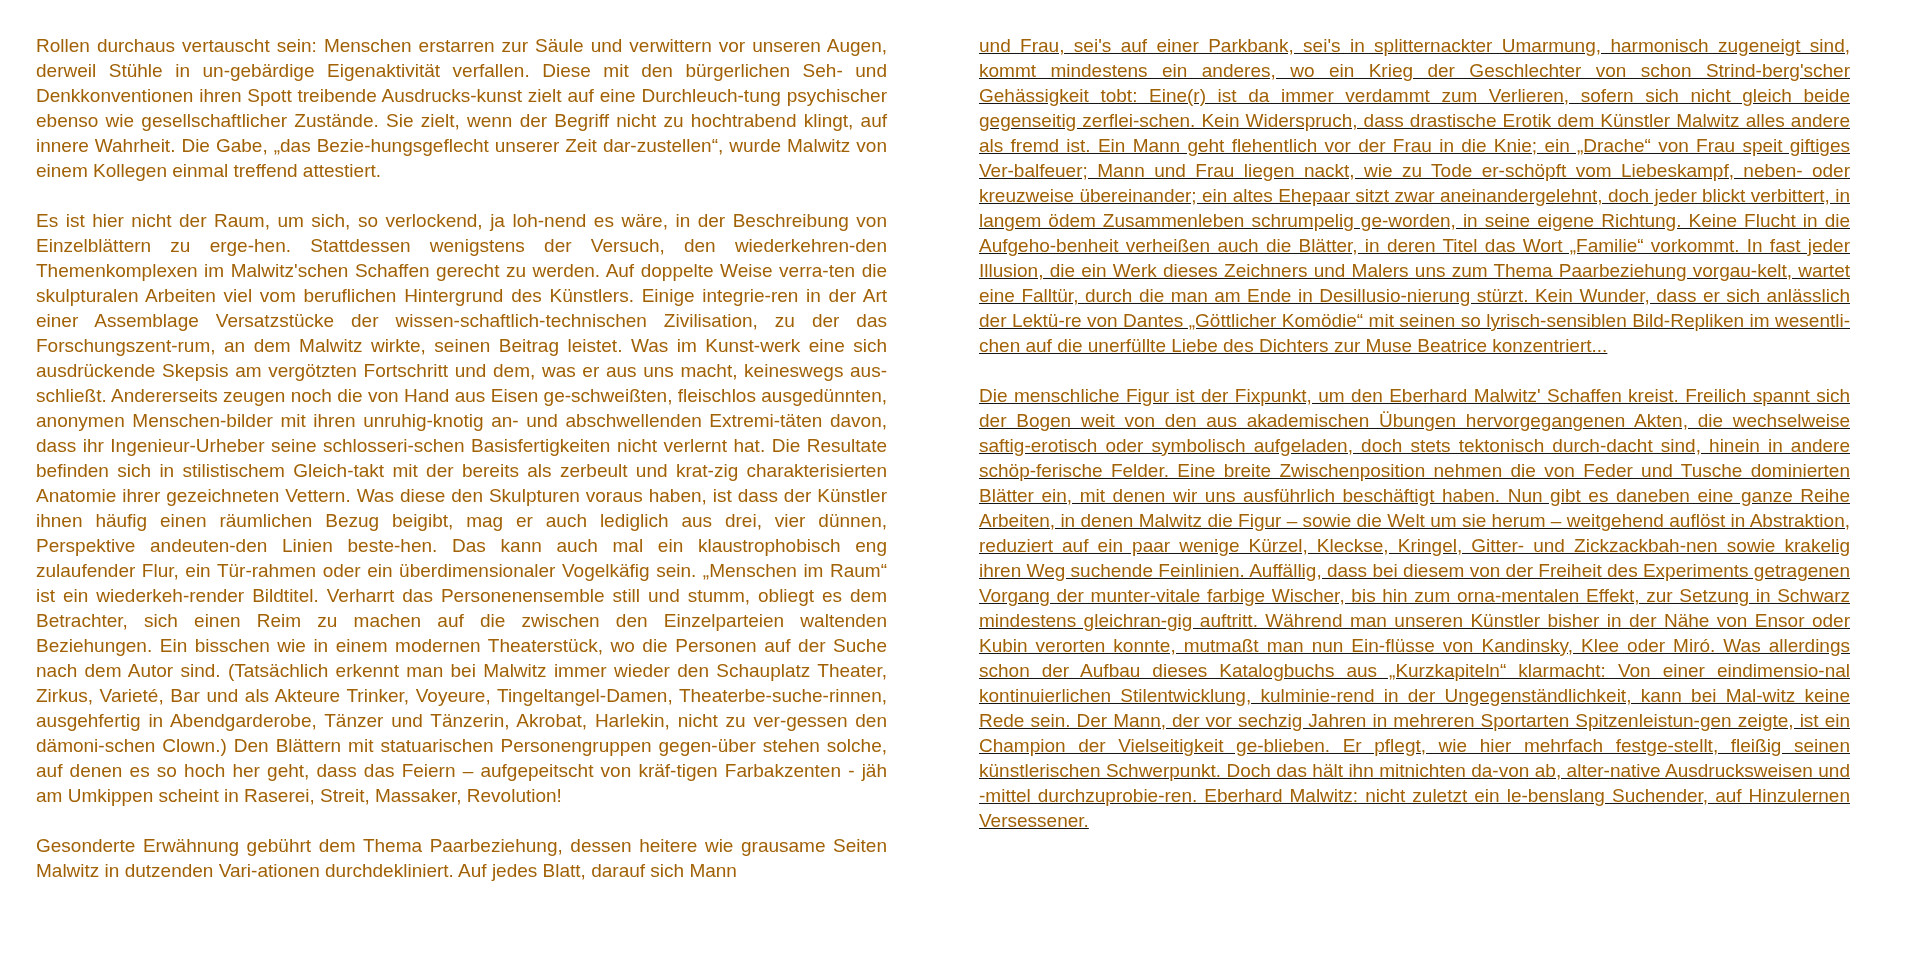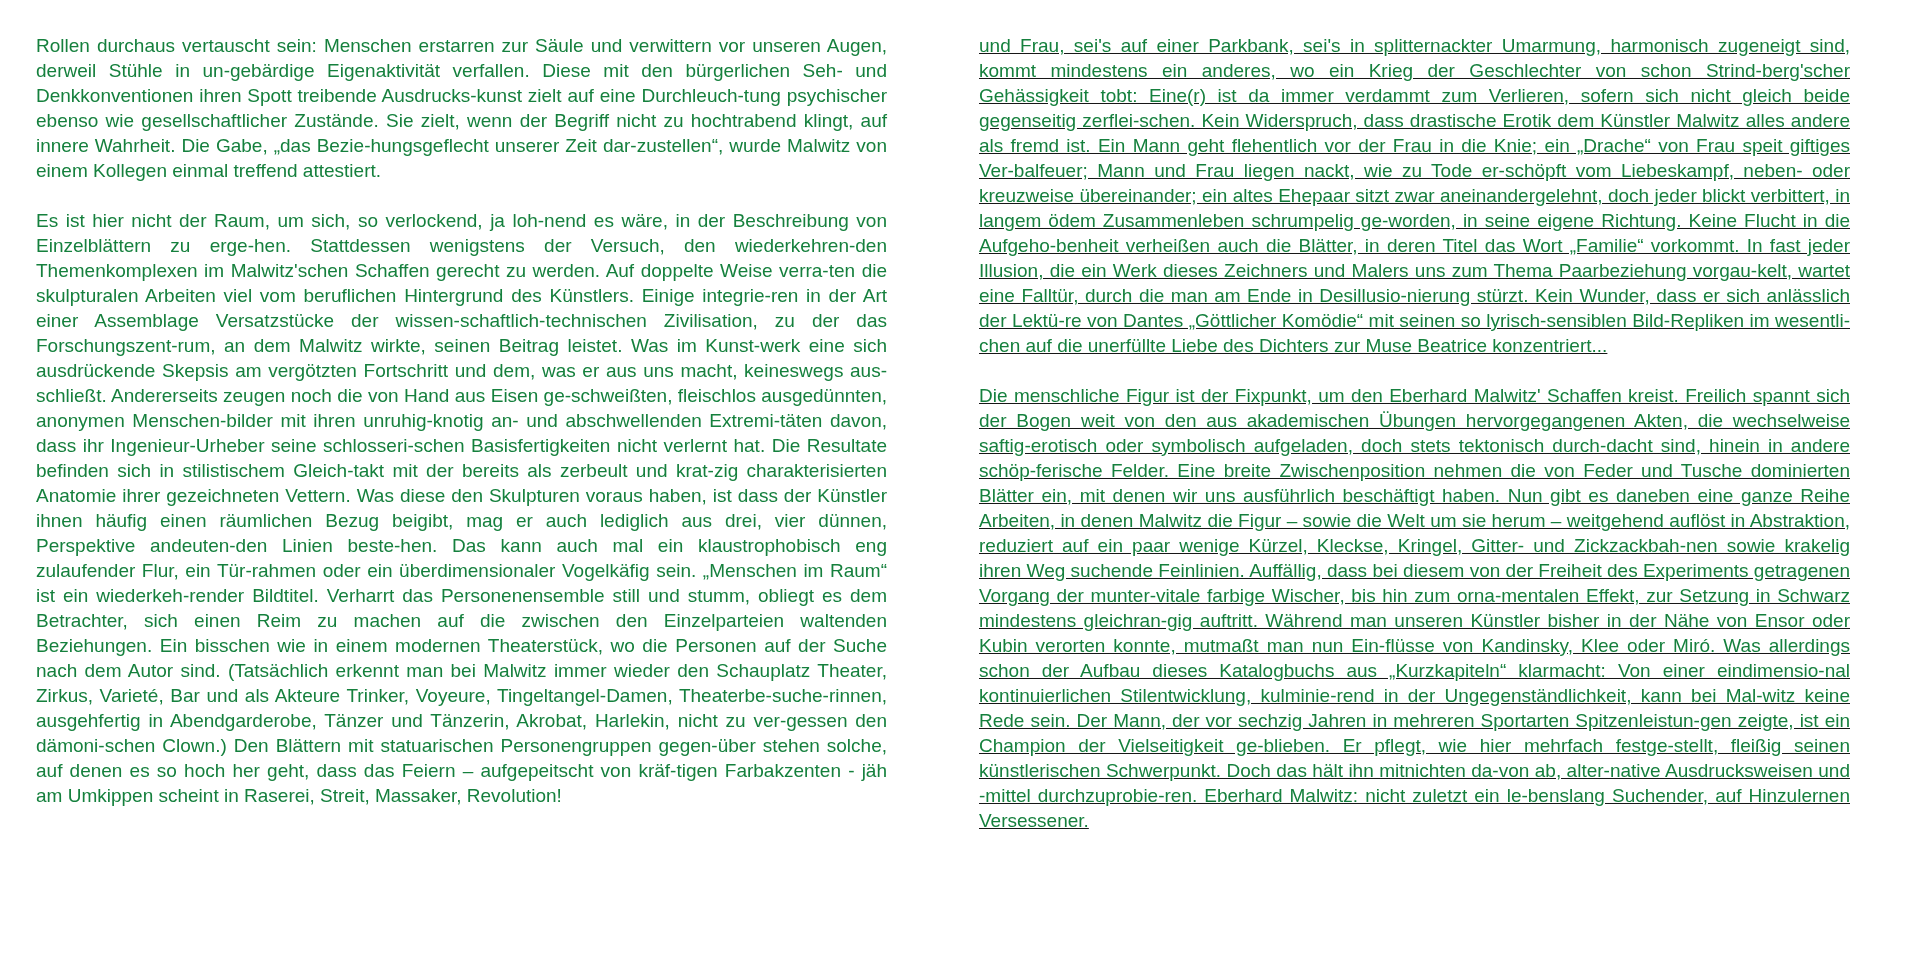--- a/index.html
+++ b/index.html
@@ -34,32 +34,33 @@
   .col-right {
     width: 871px;
     text-decoration: underline;
   }
   .para {
     margin: 0 0 25px 0;
     font-size: 19px;
     line-height: 25px;
     text-align: justify;
     text-justify: inter-word;
-    color: #15803d;
+    color: #a16207;
     -webkit-font-smoothing: antialiased;
   }
   .para:last-child {
     margin-bottom: 0;
   }
 </style>
 </head>
 <body>
 
 <div class="page">
   <div class="col col-left">
     <p class="para">Rollen durchaus vertauscht sein: Menschen erstarren zur Säule und verwittern vor unseren Augen, derweil Stühle in un-gebärdige Eigenaktivität verfallen. Diese mit den bürgerlichen Seh- und Denkkonventionen ihren Spott treibende Ausdrucks-kunst zielt auf eine Durchleuch-tung psychischer ebenso wie gesellschaftlicher Zustände. Sie zielt, wenn der Begriff nicht zu hochtrabend klingt, auf innere Wahrheit. Die Gabe, „das Bezie-hungsgeflecht unserer Zeit dar-zustellen“, wurde Malwitz von einem Kollegen einmal treffend attestiert.</p>
     <p class="para">Es ist hier nicht der Raum, um sich, so verlockend, ja loh-nend es wäre, in der Beschreibung von Einzelblättern zu erge-hen. Stattdessen wenigstens der Versuch, den wiederkehren-den Themenkomplexen im Malwitz'schen Schaffen gerecht zu werden. Auf doppelte Weise verra-ten die skulpturalen Arbeiten viel vom beruflichen Hintergrund des Künstlers. Einige integrie-ren in der Art einer Assemblage Versatzstücke der wissen-schaftlich-technischen Zivilisation, zu der das Forschungszent-rum, an dem Malwitz wirkte, seinen Beitrag leistet. Was im Kunst-werk eine sich ausdrückende Skepsis am vergötzten Fortschritt und dem, was er aus uns macht, keineswegs aus-schließt. Andererseits zeugen noch die von Hand aus Eisen ge-schweißten, fleischlos ausgedünnten, anonymen Menschen-bilder mit ihren unruhig-knotig an- und abschwellenden Extremi-täten davon, dass ihr Ingenieur-Urheber seine schlosseri-schen Basisfertigkeiten nicht verlernt hat. Die Resultate befinden sich in stilistischem Gleich-takt mit der bereits als zerbeult und krat-zig charakterisierten Anatomie ihrer gezeichneten Vettern. Was diese den Skulpturen voraus haben, ist dass der Künstler ihnen häufig einen räumlichen Bezug beigibt, mag er auch lediglich aus drei, vier dünnen, Perspektive andeuten-den Linien beste-hen. Das kann auch mal ein klaustrophobisch eng zulaufender Flur, ein Tür-rahmen oder ein überdimensionaler Vogelkäfig sein. „Menschen im Raum“ ist ein wiederkeh-render Bildtitel. Verharrt das Personenensemble still und stumm, obliegt es dem Betrachter, sich einen Reim zu machen auf die zwischen den Einzelparteien waltenden Beziehungen. Ein bisschen wie in einem modernen Theaterstück, wo die Personen auf der Suche nach dem Autor sind. (Tatsächlich erkennt man bei Malwitz immer wieder den Schauplatz Theater, Zirkus, Varieté, Bar und als Akteure Trinker, Voyeure, Tingeltangel-Damen, Theaterbe-suche-rinnen, ausgehfertig in Abendgarderobe, Tänzer und Tänzerin, Akrobat, Harlekin, nicht zu ver-gessen den dämoni-schen Clown.) Den Blättern mit statuarischen Personengruppen gegen-über stehen solche, auf denen es so hoch her geht, dass das Feiern – aufgepeitscht von kräf-tigen Farbakzenten - jäh am Umkippen scheint in Raserei, Streit, Massaker, Revolution!</p>
+    <p class="para">Gesonderte Erwähnung gebührt dem Thema Paarbeziehung, dessen heitere wie grausame Seiten Malwitz in dutzenden Vari-ationen durchdekliniert. Auf jedes Blatt, darauf sich Mann</p>
   </div>
   <div class="col col-right">
     <p class="para">und Frau, sei's auf einer Parkbank, sei's in splitternackter Umarmung, harmonisch zugeneigt sind, kommt mindestens ein anderes, wo ein Krieg der Geschlechter von schon Strind-berg'scher Gehässigkeit tobt: Eine(r) ist da immer verdammt zum Verlieren, sofern sich nicht gleich beide gegenseitig zerflei-schen. Kein Widerspruch, dass drastische Erotik dem Künstler Malwitz alles andere als fremd ist. Ein Mann geht flehentlich vor der Frau in die Knie; ein „Drache“ von Frau speit giftiges Ver-balfeuer; Mann und Frau liegen nackt, wie zu Tode er-schöpft vom Liebeskampf, neben- oder kreuzweise übereinander; ein altes Ehepaar sitzt zwar aneinandergelehnt, doch jeder blickt verbittert, in langem ödem Zusammenleben schrumpelig ge-worden, in seine eigene Richtung. Keine Flucht in die Aufgeho-benheit verheißen auch die Blätter, in deren Titel das Wort „Familie“ vorkommt. In fast jeder Illusion, die ein Werk dieses Zeichners und Malers uns zum Thema Paarbeziehung vorgau-kelt, wartet eine Falltür, durch die man am Ende in Desillusio-nierung stürzt. Kein Wunder, dass er sich anlässlich der Lektü-re von Dantes „Göttlicher Komödie“ mit seinen so lyrisch-sensiblen Bild-Repliken im wesentli-chen auf die unerfüllte Liebe des Dichters zur Muse Beatrice konzentriert...</p>
     <p class="para">Die menschliche Figur ist der Fixpunkt, um den Eberhard Malwitz' Schaffen kreist. Freilich spannt sich der Bogen weit von den aus akademischen Übungen hervorgegangenen Akten, die wechselweise saftig-erotisch oder symbolisch aufgeladen, doch stets tektonisch durch-dacht sind, hinein in andere schöp-ferische Felder. Eine breite Zwischenposition nehmen die von Feder und Tusche dominierten Blätter ein, mit denen wir uns ausführlich beschäftigt haben. Nun gibt es daneben eine ganze Reihe Arbeiten, in denen Malwitz die Figur – sowie die Welt um sie herum – weitgehend auflöst in Abstraktion, reduziert auf ein paar wenige Kürzel, Kleckse, Kringel, Gitter- und Zickzackbah-nen sowie krakelig ihren Weg suchende Feinlinien. Auffällig, dass bei diesem von der Freiheit des Experiments getragenen Vorgang der munter-vitale farbige Wischer, bis hin zum orna-mentalen Effekt, zur Setzung in Schwarz mindestens gleichran-gig auftritt. Während man unseren Künstler bisher in der Nähe von Ensor oder Kubin verorten konnte, mutmaßt man nun Ein-flüsse von Kandinsky, Klee oder Miró. Was allerdings schon der Aufbau dieses Katalogbuchs aus „Kurzkapiteln“ klarmacht: Von einer eindimensio-nal kontinuierlichen Stilentwicklung, kulminie-rend in der Ungegenständlichkeit, kann bei Mal-witz keine Rede sein. Der Mann, der vor sechzig Jahren in mehreren Sportarten Spitzenleistun-gen zeigte, ist ein Champion der Vielseitigkeit ge-blieben. Er pflegt, wie hier mehrfach festge-stellt, fleißig seinen künstlerischen Schwerpunkt. Doch das hält ihn mitnichten da-von ab, alter-native Ausdrucksweisen und -mittel durchzuprobie-ren. Eberhard Malwitz: nicht zuletzt ein le-benslang Suchender, auf Hinzulernen Versessener.</p>
   </div>
 </div>
 
 </body></html>

